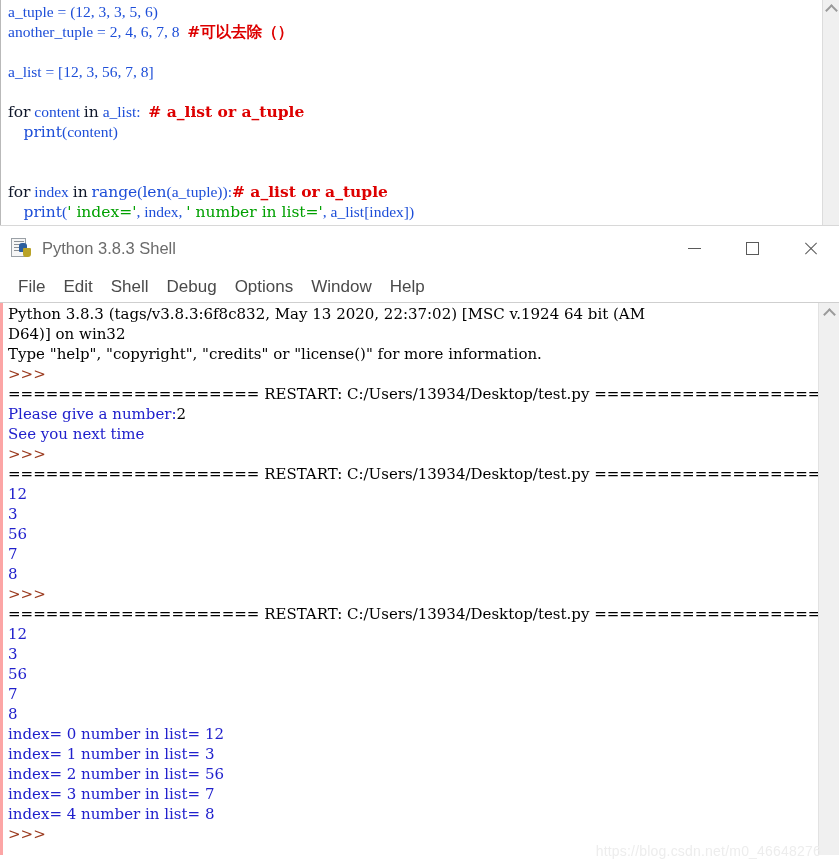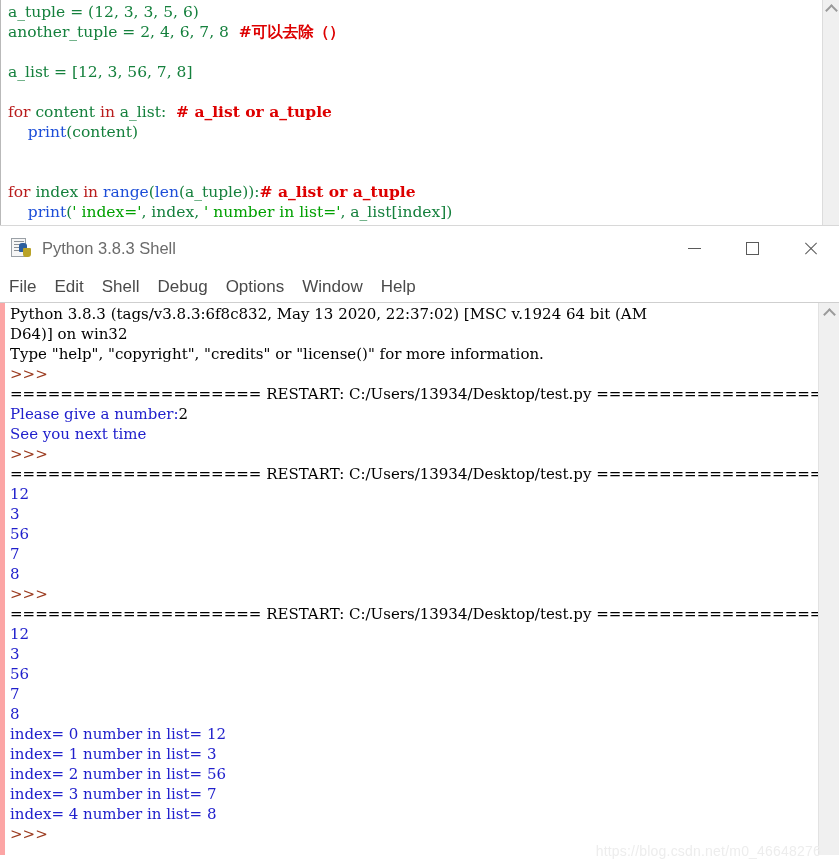--- a/index.html
+++ b/index.html
@@ -32,25 +32,25 @@
     top: 2px;
     right: 28px;
     font-family: "DejaVu Serif", "Liberation Serif", serif;
     font-size: 15.5px;
     line-height: 20px;
     white-space: pre;
     color: #000000;
     letter-spacing: 0px;
   }
   #editor-code .ln { display: block; min-height: 20px; }
-  .kw   { color: #b91c1c; }
+  .kw   { color: #0f172a; }
   .bi   { color: #1d4ed8; }
   .cm   { color: #dd0000; font-weight: bold; }
   .str  { color: #00a000; }
-  .pl   { color: #15803d; }
+  .pl   { color: #1d4ed8; font-family: Liberation Serif, serif; }
 
   
   #editor-scrollbar {
     position: absolute;
     right: 0; top: 0;
     width: 17px;
     height: 240px;
     background: #f0f0f0;
     border-left: 1px solid #dcdcdc;
     box-sizing: border-box;
@@ -167,39 +167,40 @@
     background: #5a5a5a;
   }
   .wctl .close-glyph::before { transform: rotate(45deg); }
   .wctl .close-glyph::after  { transform: rotate(-45deg); }
 
   
   #shell-menubar {
     height: 32px;
     display: flex;
     align-items: center;
+    padding-left: 9px;
     background: #ffffff;
     border-bottom: 1px solid #cfcfcf;
     box-sizing: border-box;
   }
   .menu-item {
     font-family: "Liberation Sans", sans-serif;
     font-size: 17px;
     color: #4a4a4a;
     padding: 0 9px;
     white-space: nowrap;
     cursor: default;
   }
 
   
   #shell-body {
     position: relative;
     height: 552px;
     background: #ffffff;
-    border-left: 5px solid #fca5a5;
+    border-left: 3px solid #fca5a5;
     box-sizing: border-box;
     overflow: hidden;
   }
   #shell-output {
     position: absolute;
     left: 5px;
     top: 1px;
     right: 24px;
     font-family: "DejaVu Serif", "Liberation Serif", serif;
     font-size: 15px;

